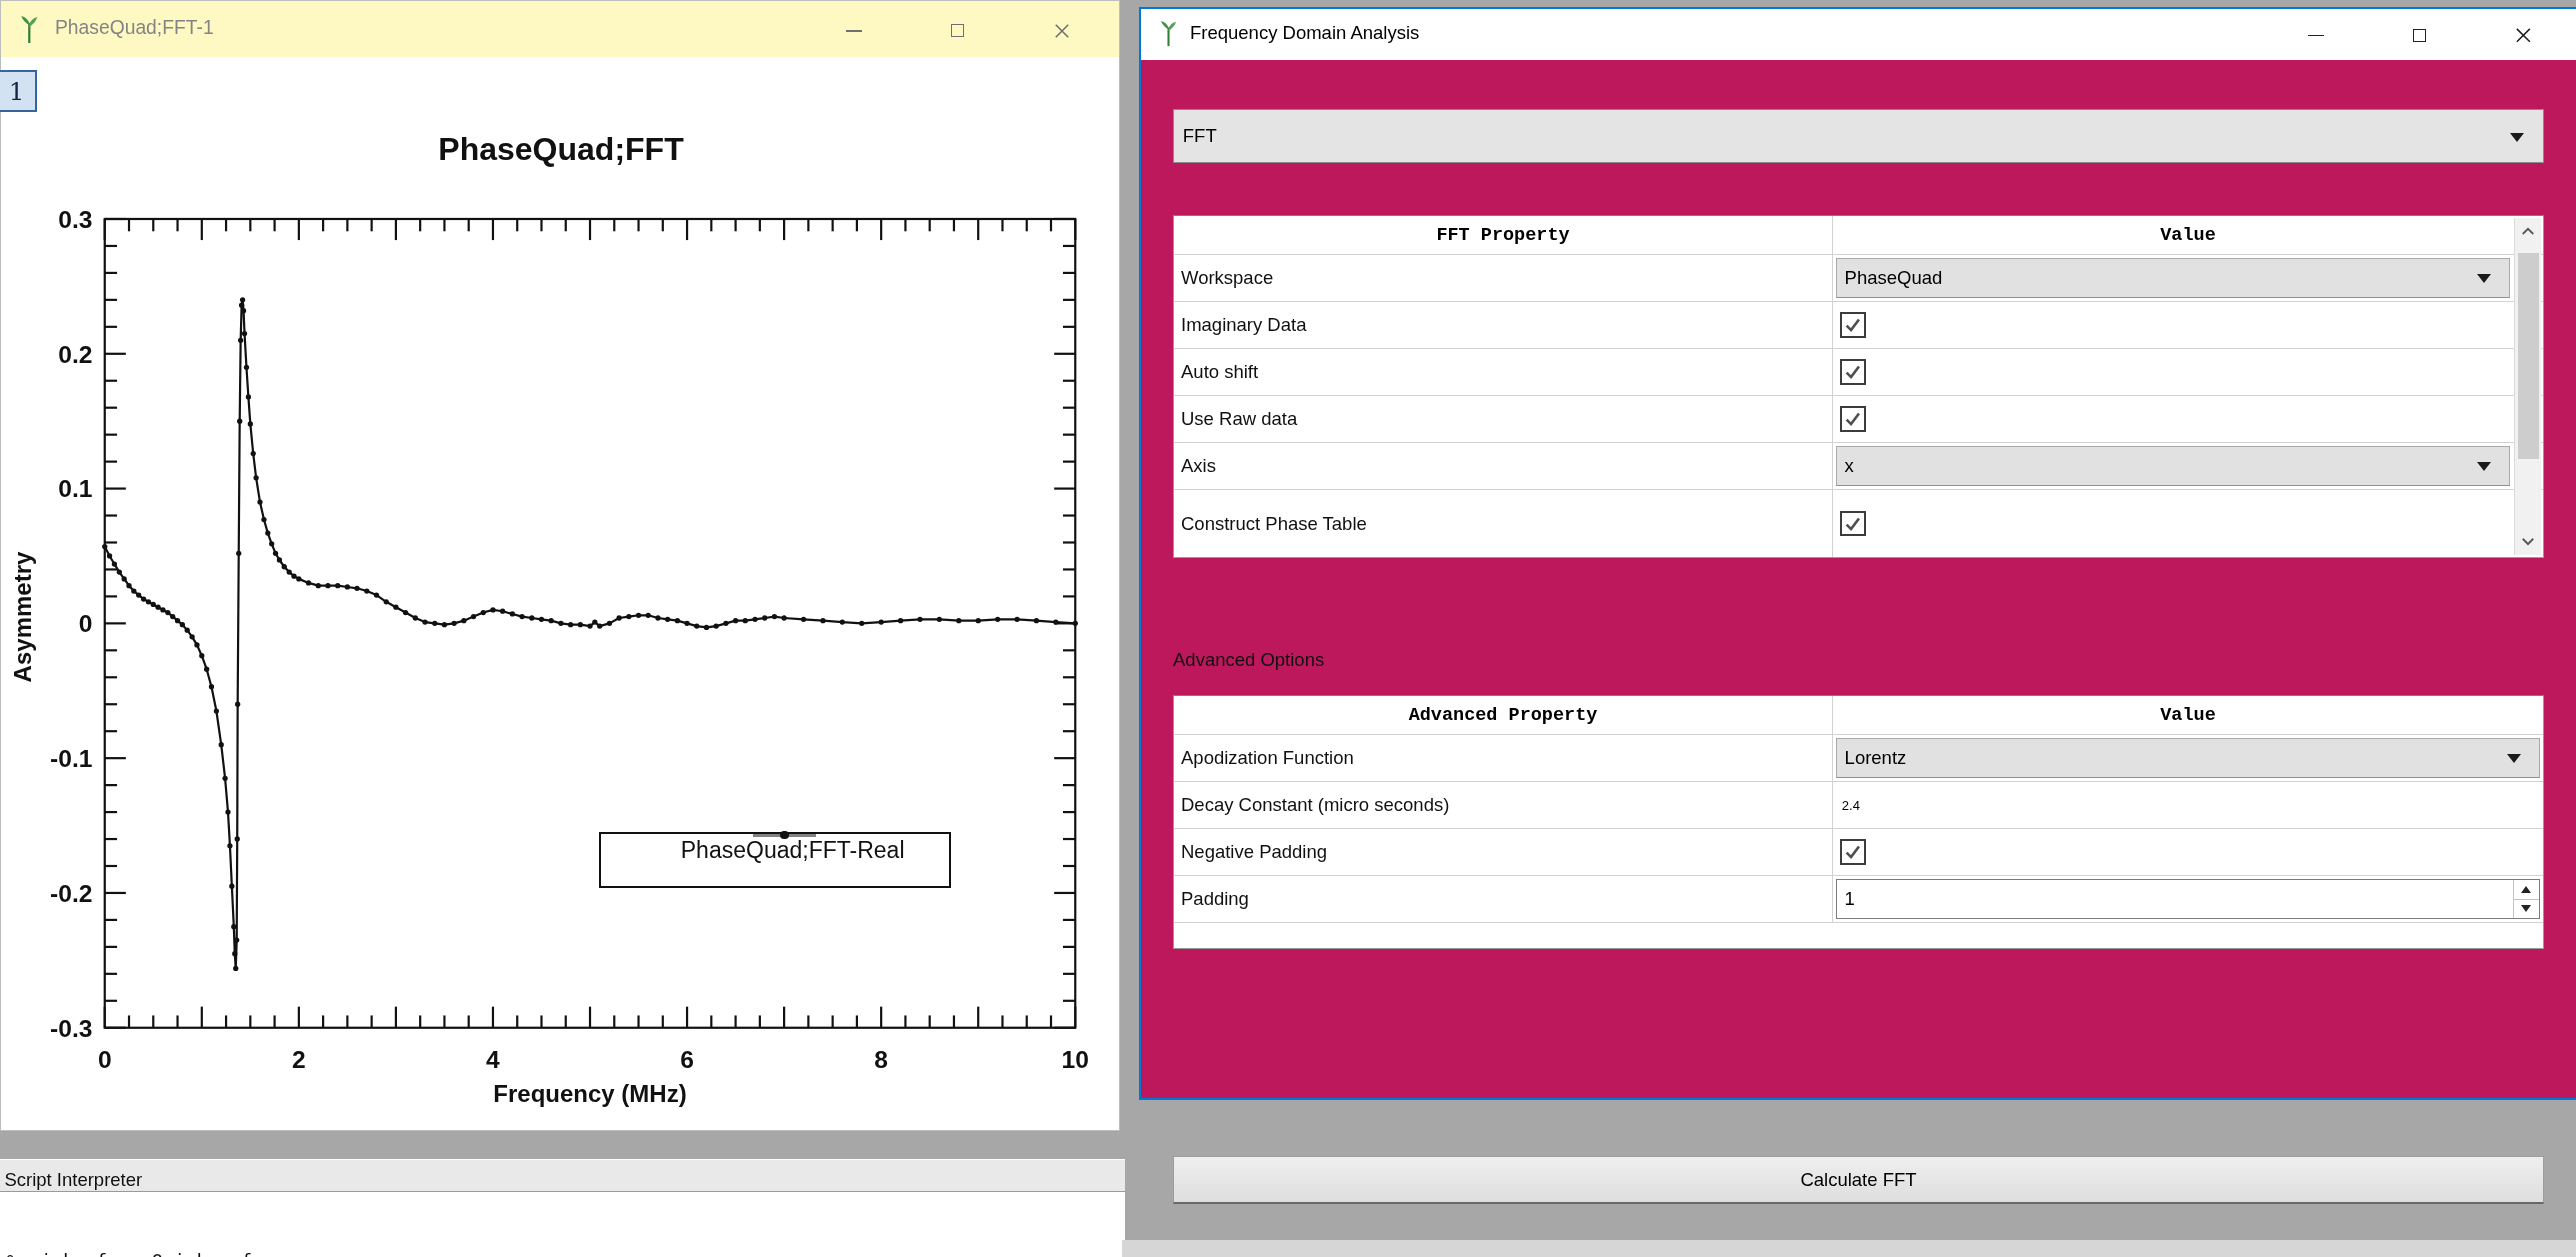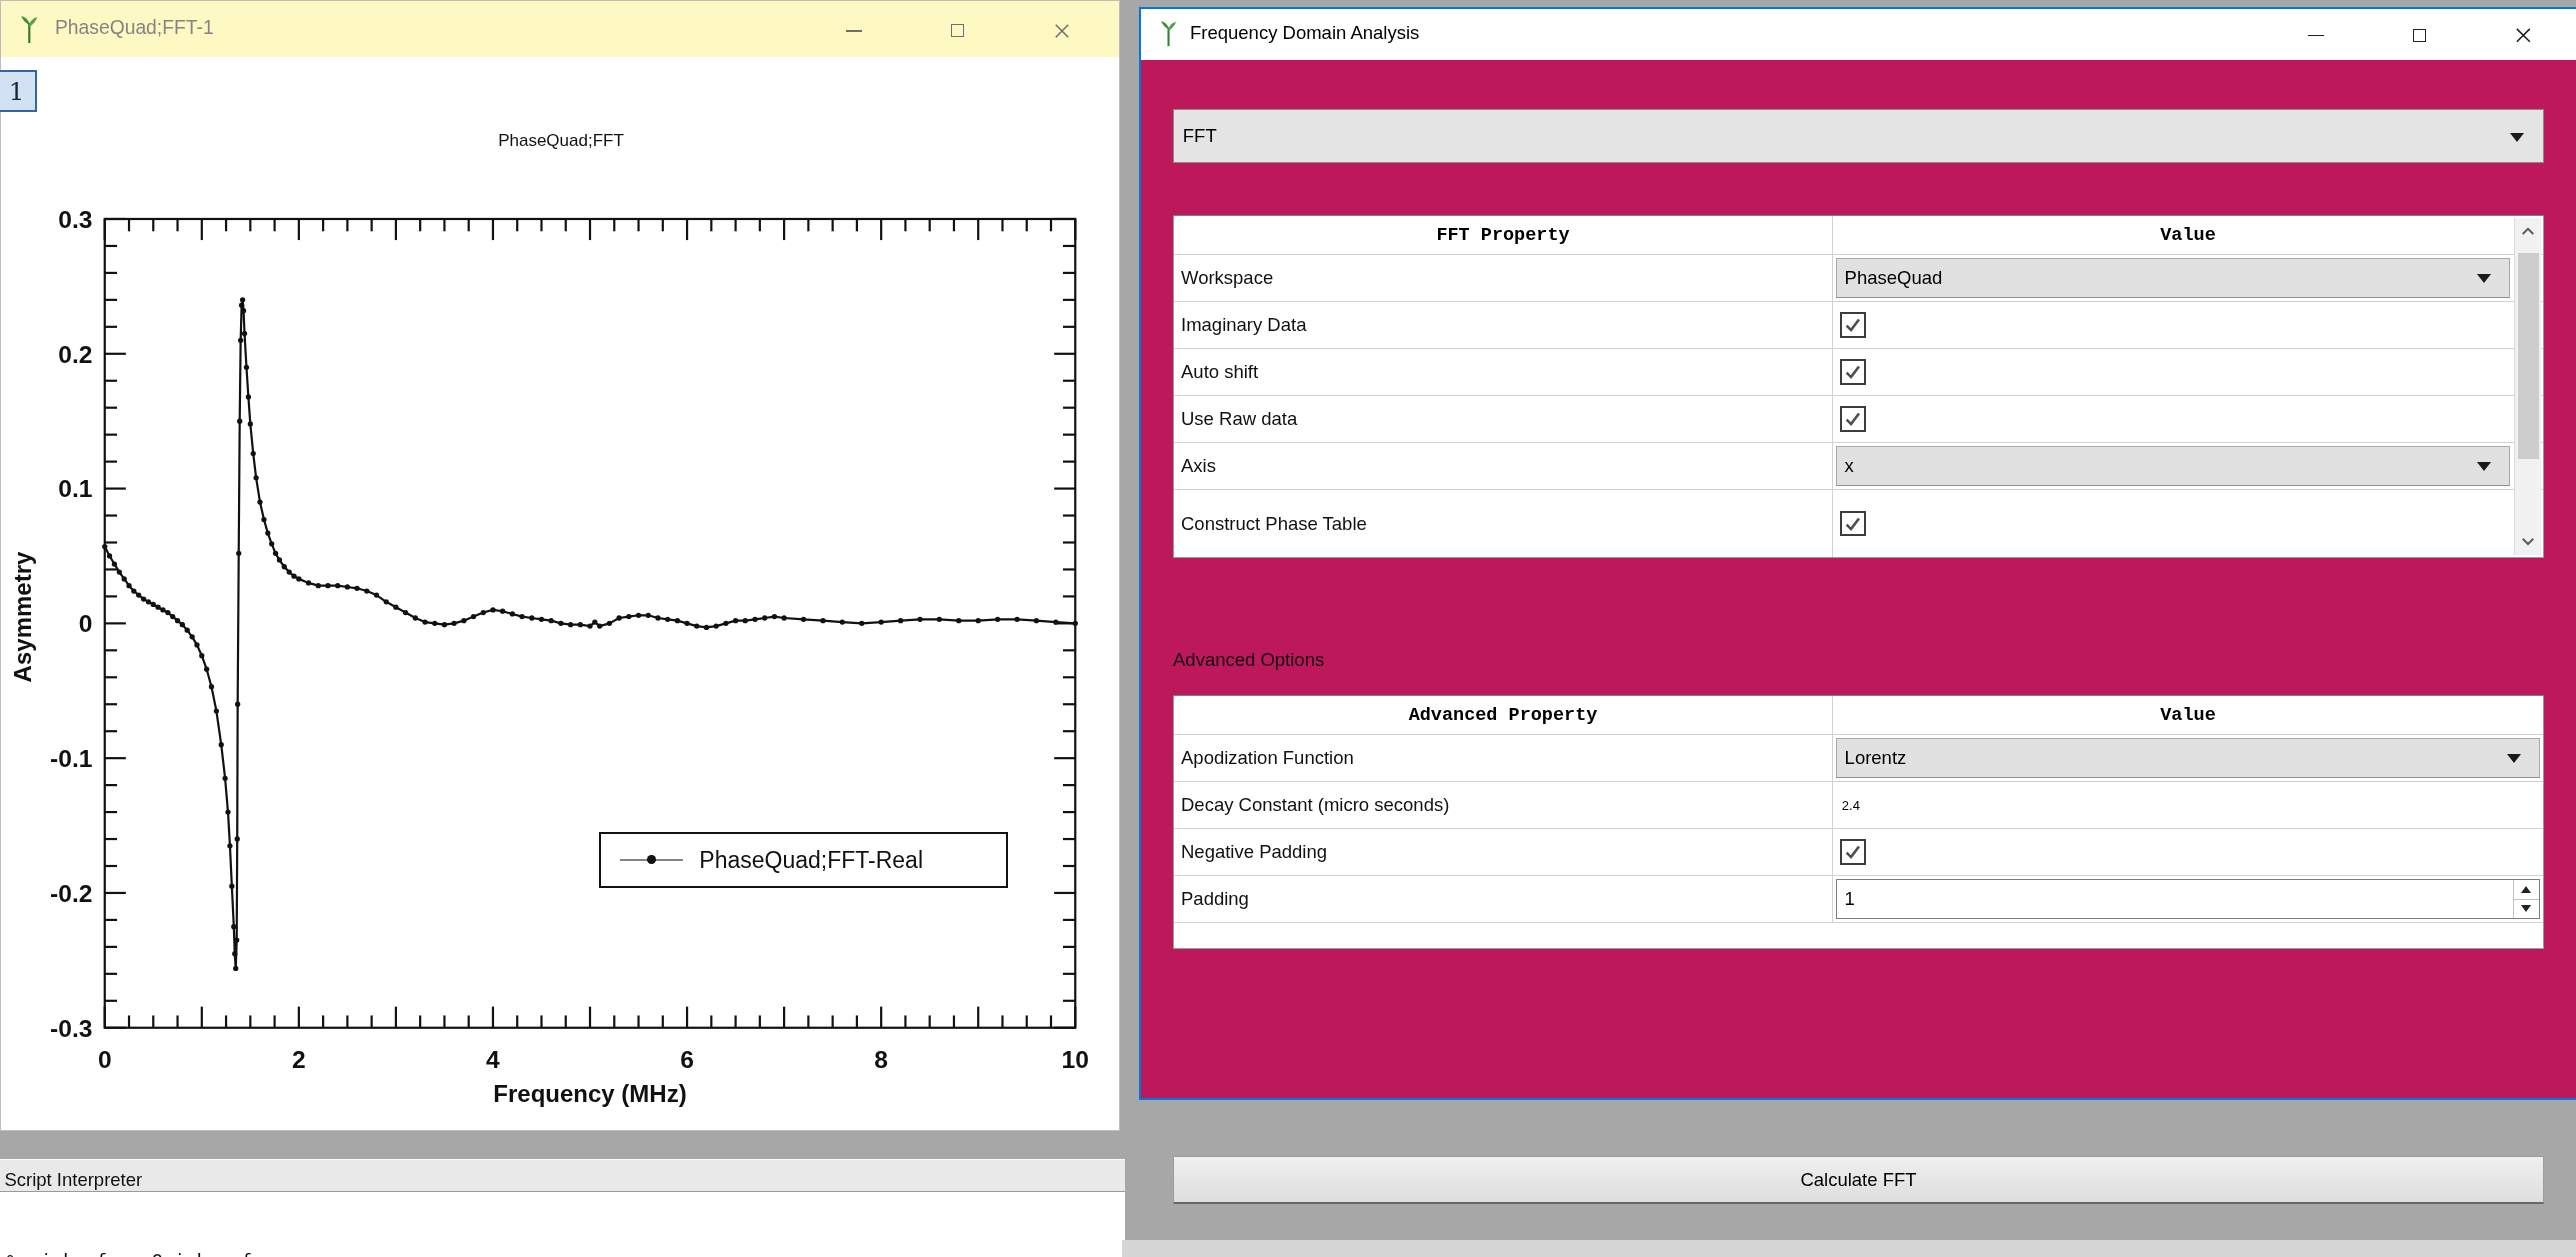--- a/index.html
+++ b/index.html
@@ -15,29 +15,29 @@
   .win-controls { top:19.3px; display:flex; gap:69px; }
   #plot-controls { right:40px; }
   .ctl { width:35px; height:21px; display:flex; align-items:center; justify-content:center; cursor:pointer; }
   .min-line { width:16px; height:1.8px; background:#6f6f6f; }
   .max-box { width:13px; height:13px; border:1.4px solid #6f6f6f; background:transparent; }
   .dlg .min-line { background:#222; }
   .dlg .max-box { border-color:#222; }
   .figure-tab { left:-4.4px; top:69px; width:40px; height:42px; background:#d2e2f2;
                 border:2.2px solid #35659e; color:#16243f; font-family:"DejaVu Serif", serif;
                 font-size:24.6px; display:flex; align-items:center; justify-content:center; }
-  #chart-title { left:0; top:130px; width:1120px; text-align:center; font-size:17px;
-                 font-weight:normal; color:#111; }
+  #chart-title { left:0; top:130px; width:1120px; text-align:center; font-size:32px;
+                 font-weight:bold; color:#111; }
   #ylabel { left:-67px; top:603px; width:176px; height:26px; text-align:center;
             transform:rotate(-90deg); font-size:24px; font-weight:bold; color:#111; }
   #xlabel { left:104px; top:1079px; width:970px; text-align:center; font-size:24px;
             font-weight:bold; color:#111; }
   #chart-svg { left:0; top:167px; }
-  #legend-box { left:598px; top:831px; width:409px; height:56px; background:#ffffff;
-                border:2.6px solid #111; display:flex; align-items:center; padding-left:19.3px; }
+  #legend-box { left:598px; top:831px; width:352px; height:56px; background:#ffffff;
+                border:2.6px solid #111; display:flex; align-items:center; padding-left:19.3px;flex-direction:column; }
   .legend-marker { position:relative; width:63px; height:2.6px; background:#828282; }
   .legend-dot { position:absolute; left:27px; top:-3.5px; width:8.8px; height:8.8px;
                 border-radius:50%; background:#111; }
   #legend-label { margin-left:16px; font-size:23px; color:#111; }
 
   
   #script-panel { left:0; top:1138px; width:1125px; height:120px; background:#a7a7a7; }
   #script-console { position:absolute; left:7px; top:40px; width:1111px; height:79px;
                     font-family:"DejaVu Sans Mono", monospace; font-size:18.5px;
                     line-height:33px; color:#111; white-space:pre; z-index:1; }

